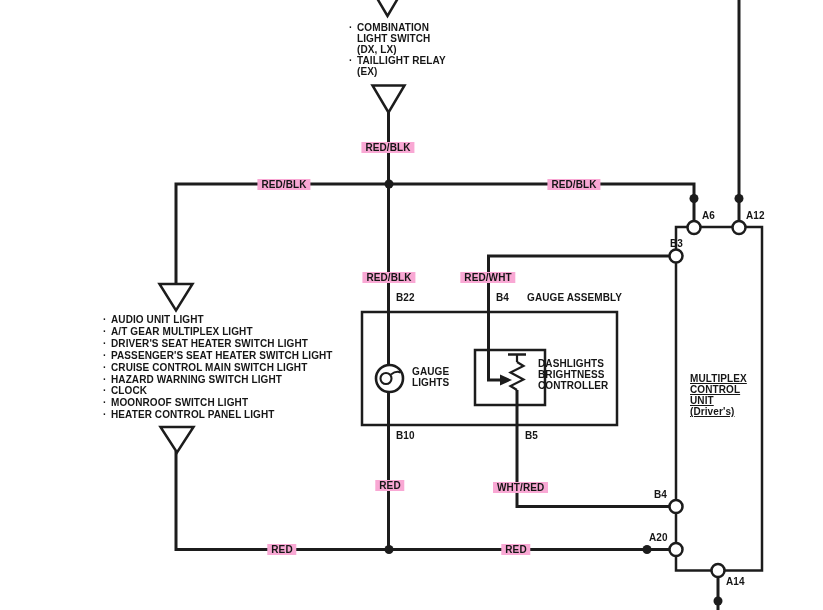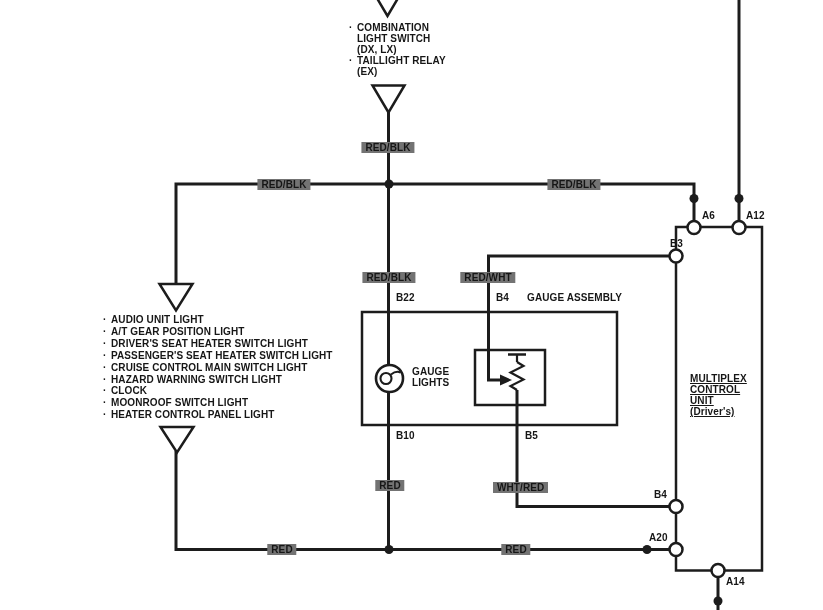--- a/index.html
+++ b/index.html
@@ -7,21 +7,21 @@
     position:relative;width:823px;height:610px;background:#ffffff;
     font-family:"Liberation Sans",sans-serif;font-weight:bold;color:#161616;
     overflow:hidden;
   }
   .shapes{position:absolute;left:0;top:0;z-index:1;}
   .label{
     position:absolute;z-index:2;font-size:10px;line-height:11px;
     white-space:nowrap;letter-spacing:.1px;
   }
   .centered{transform:translateX(-50%);}
-  .wbg{background:#737373;padding:0 4px;}
+  .wbg{background:#f9a8d4;padding:0 4px;}
   .block{position:absolute;z-index:2;font-size:10px;line-height:11px;letter-spacing:.1px;}
   .list .list-line{display:flex;white-space:nowrap;}
   .list .bullet{width:8px;flex:none;}
   .top-list{line-height:10.9px;}
   .left-list{line-height:11.9px;font-size:10px;}
 </style>
 </head>
 <body>
 
 <div class="canvas">
@@ -106,21 +106,21 @@
       </div>
     </div>
 
   <div class="block list left-list" style="left:103px;top:314px;">
       <div class="list-line">
         <span class="bullet">·</span>
         <span>AUDIO UNIT LIGHT</span>
       </div>
       <div class="list-line">
         <span class="bullet">·</span>
-        <span>A/T GEAR POSITION LIGHT</span>
+        <span>A/T GEAR MULTIPLEX LIGHT</span>
       </div>
       <div class="list-line">
         <span class="bullet">·</span>
         <span>DRIVER'S SEAT HEATER SWITCH LIGHT</span>
       </div>
       <div class="list-line">
         <span class="bullet">·</span>
         <span>PASSENGER'S SEAT HEATER SWITCH LIGHT</span>
       </div>
       <div class="list-line">
@@ -143,20 +143,25 @@
         <span class="bullet">·</span>
         <span>HEATER CONTROL PANEL LIGHT</span>
       </div>
     </div>
 
   <div class="block" style="left:412px;top:366px;">
       <div class="list-line">GAUGE</div>
       <div class="list-line">LIGHTS</div>
     </div>
 
+  <div class="block" style="left:538px;top:358px;">
+      <div class="list-line">DASHLIGHTS</div>
+      <div class="list-line">BRIGHTNESS</div>
+      <div class="list-line">CONTROLLER</div>
+    </div>
 
   <div class="block" style="left:690px;top:373px;text-decoration:underline;">
       <div class="list-line">MULTIPLEX</div>
       <div class="list-line">CONTROL</div>
       <div class="list-line">UNIT</div>
       <div class="list-line">(Driver's)</div>
     </div>
 
   <div class="label" style="left:527px;top:292px;">GAUGE ASSEMBLY</div>
 

